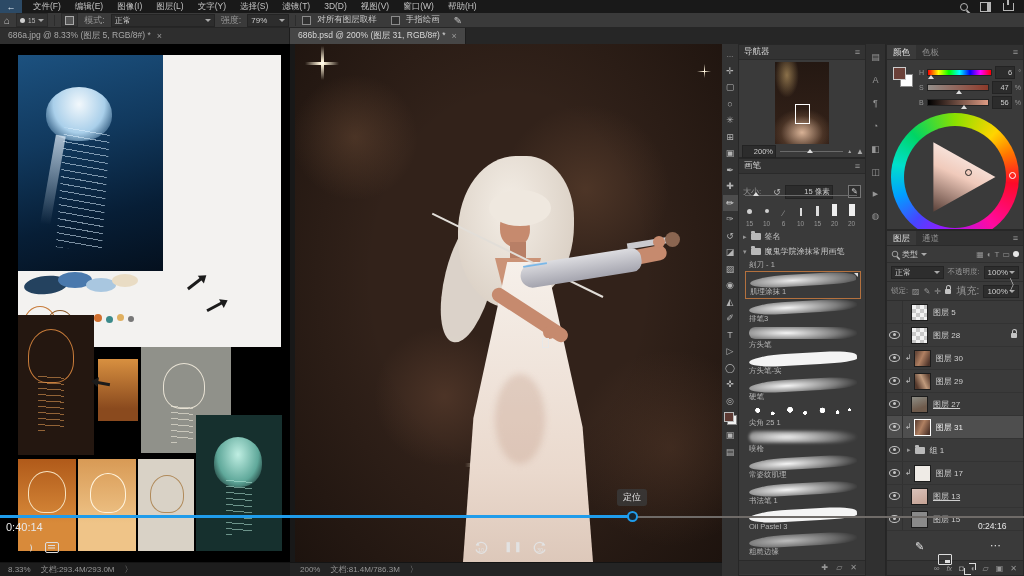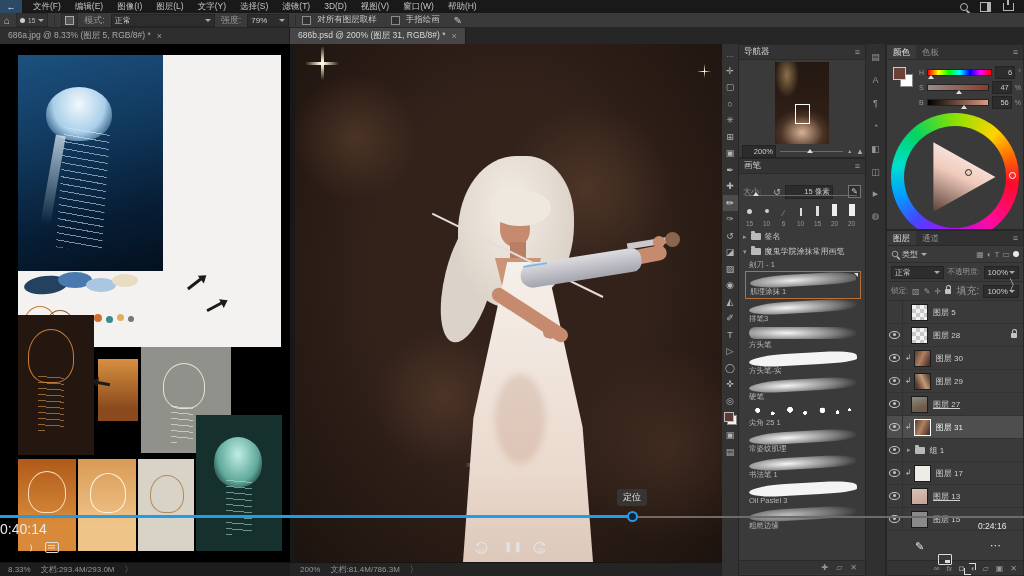--- a/index.html
+++ b/index.html
@@ -397,20 +397,24 @@
         </div>
       <div class="bitem">
           <div class="stroke s2"></div>
           <div class="bname">硬笔</div>
         </div>
       <div class="bitem">
           <div class="stroke s-scatter"></div>
           <div class="bname">尖角 25 1</div>
         </div>
       <div class="bitem">
+          <div class="stroke" style="filter:blur(1.5px)"></div>
+          <div class="bname">喷枪</div>
+        </div>
+      <div class="bitem">
           <div class="stroke s2"></div>
           <div class="bname">常姿纹肌理</div>
         </div>
       <div class="bitem">
           <div class="stroke s2"></div>
           <div class="bname">书法笔 1</div>
         </div>
       <div class="bitem">
           <div class="stroke s-solid s2"></div>
           <div class="bname">Oil Pastel 3</div>
@@ -620,21 +624,21 @@
       <span class="dim" style="font-size:8px">▣</span>
       <span class="dim" style="font-size:8px">✕</span>
     </div>
   </div>
 
   <div>
     <div class="p tl-track"></div>
     <div class="p tl-fill"></div>
     <div class="p tl-handle"></div>
     <div class="p locate">定位</div>
-    <span class="p t" style="left:0;top:521px;font-size:14px;color:#e8e8e8">0:40:14</span>
+    <span class="p t" style="left:6px;top:521px;font-size:11px;color:#e8e8e8">0:40:14</span>
     <span class="p t" style="left:978px;top:521px;font-size:8.5px;color:#e8e8e8">0:24:16</span>
 
     <div class="p" style="left:21px;top:542px;width:12px;height:10px">
       <span class="volico" style="left:0;top:1px"></span><span class="volarc" style="left:3px;top:1px"></span>
     </div>
     <div class="p danico" style="left:45px;top:542px"></div>
 
     <svg class="p" style="left:473px;top:540px" width="16" height="16" viewBox="0 0 16 16">
       <path d="M3.5 5 A5.5 5.5 0 1 1 3 9.5" fill="none" stroke="#e2e2e2" stroke-width="1.3"></path>
       <path d="M4.8 2.2 L2.8 5.6 L6.6 5.8 Z" fill="#e2e2e2"></path>

